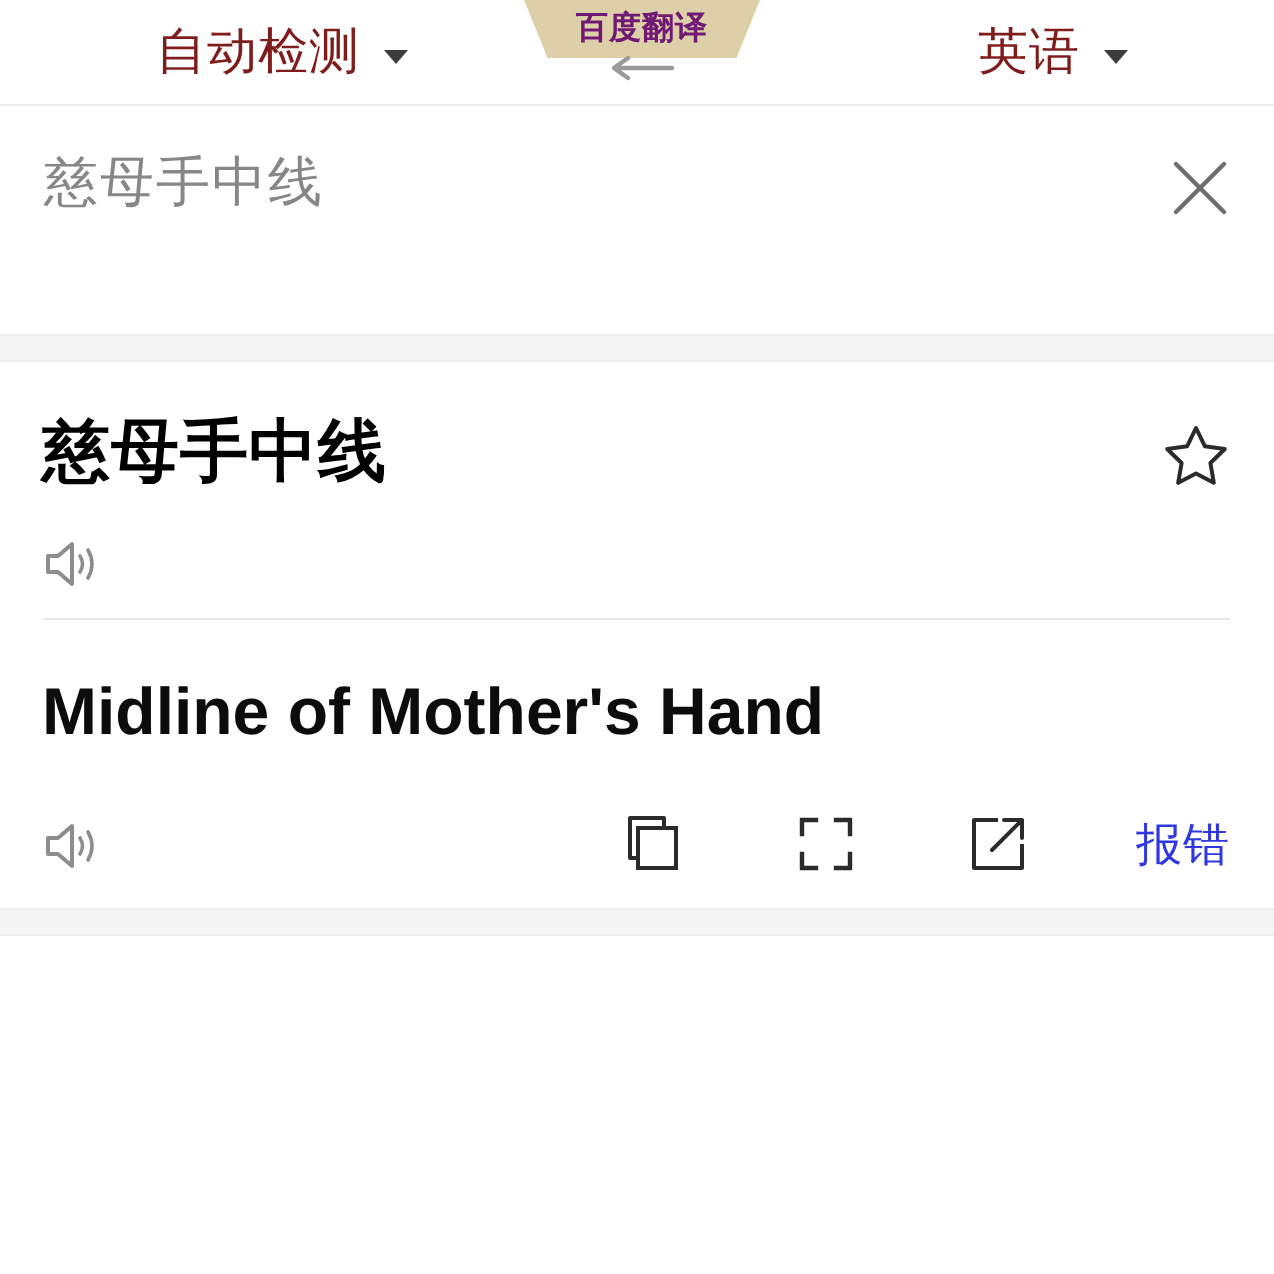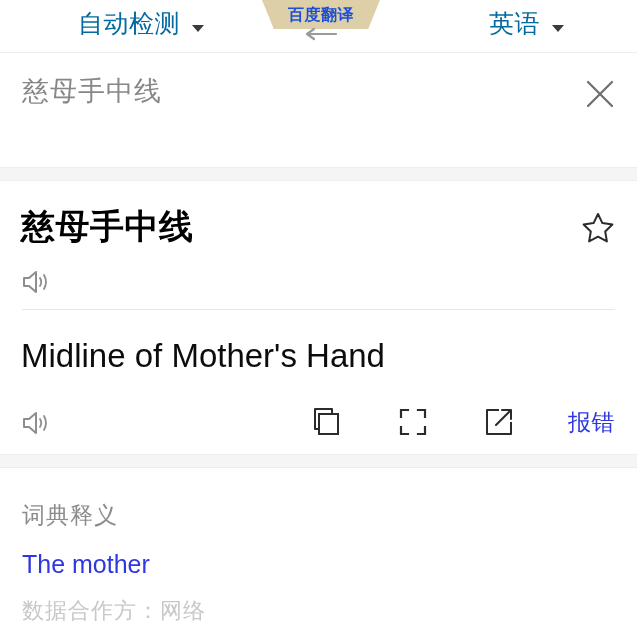--- a/index.html
+++ b/index.html
@@ -35,24 +35,23 @@
     display: flex;
     align-items: center;
     gap: 12px;
     cursor: pointer;
     user-select: none;
   }
   .lang-src { position: absolute; left: 78px; top: 10px; }
   .lang-tgt { position: absolute; left: 457px; top: 10px; margin-left: 32px; }
   .lang-label {
     font-size: 25px;
-    color: #0369a1;
+    color: #7f1d1d;
     line-height: 32px;
     letter-spacing: 0.5px;
-    font-family: Liberation Mono, monospace;
   }
   .caret {
     width: 0; height: 0;
     border-left: 6px solid transparent;
     border-right: 6px solid transparent;
     border-top: 7px solid #3c3c3c;
     margin-top: 4px;
   }
 
   
@@ -64,21 +63,21 @@
     height: 29px;
     background: #ddd0a8;
     clip-path: polygon(0 0, 100% 0, 90% 100%, 10% 100%);
     display: flex;
     align-items: center;
     justify-content: center;
   }
   .badge-text {
     font-size: 16px;
     font-weight: bold;
-    color: #1d4ed8;
+    color: #701a75;
     letter-spacing: 0.5px;
     line-height: 29px;
   }
   .swap-icon {
     position: absolute;
     left: 298px;
     top: 28px;
     width: 42px;
     height: 18px;
   }
@@ -171,21 +170,21 @@
 
   .tgt-block {
     position: relative;
     height: 145px;
   }
   .tgt-headline {
     position: absolute;
     left: 21px;
     top: 26px;
     font-size: 33px;
-    font-weight: normal;
+    font-weight: bold;
     color: #0c0c0c;
     letter-spacing: 0px;
     line-height: 42px;
     white-space: nowrap;
   }
   .action-row {
     position: absolute;
     left: 0;
     right: 0;
     top: 96px;
@@ -354,19 +353,14 @@
           </svg>
         </div>
 
         <div class="report-btn">报错</div>
       </div>
     </div>
   </div>
 
   <div class="gap"></div>
 
-  <div class="dict-panel">
-    <div class="dict-title">词典释义</div>
-    <div class="dict-entry">The mother</div>
-    <div class="dict-source">数据合作方：网络</div>
-  </div>
 
 </div>
 
 </body></html>

